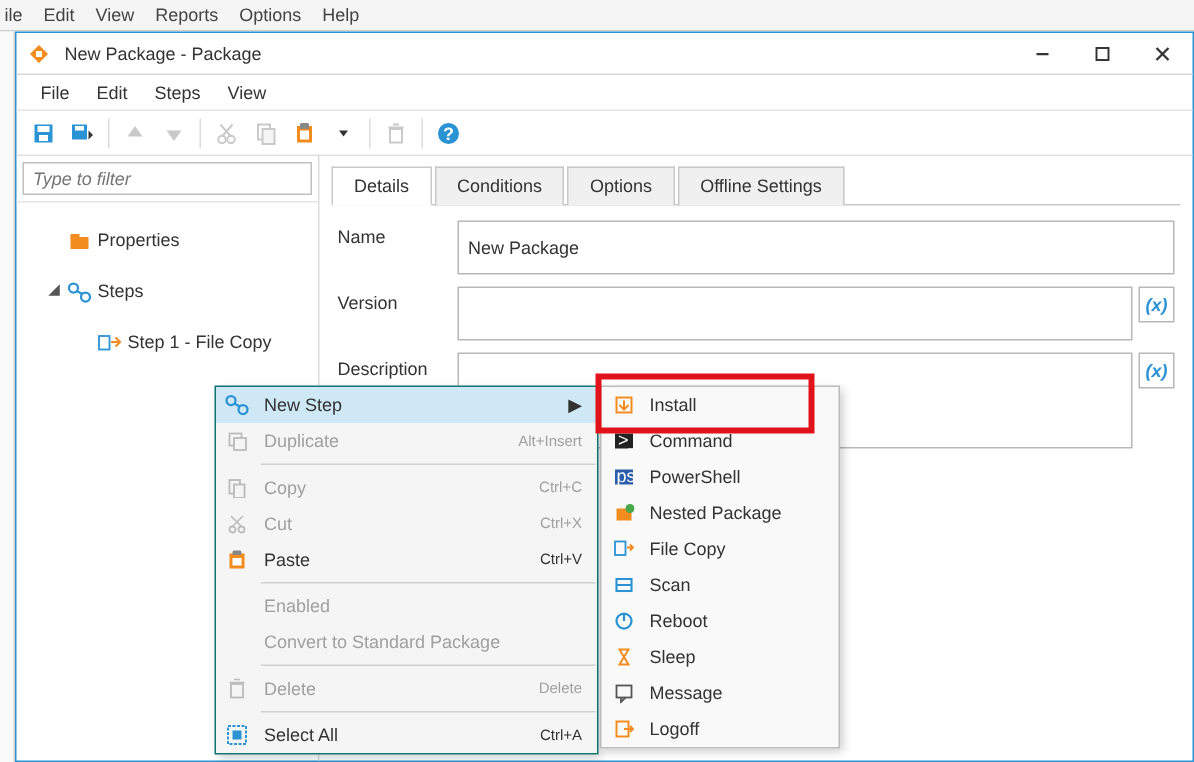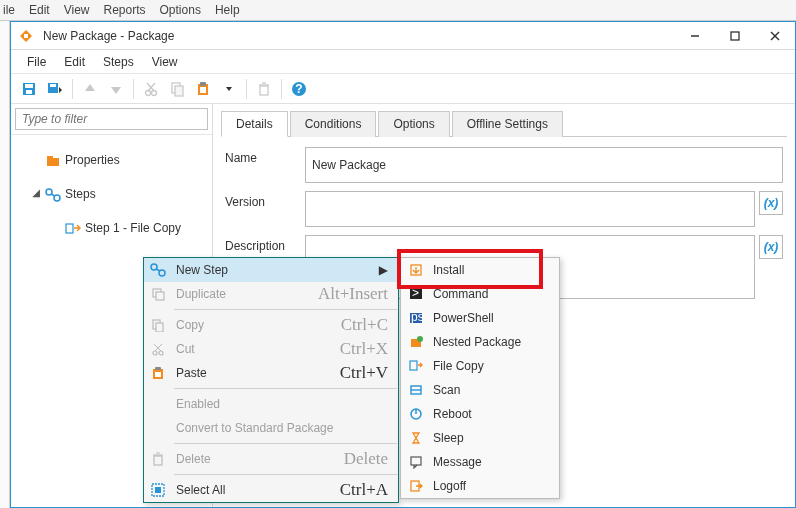--- a/index.html
+++ b/index.html
@@ -47,21 +47,21 @@
 .fctrl { flex: 1; display: flex; gap: 4px; }
 .fctrl input, .fctrl textarea { flex: 1; border: 1px solid #b8b8b8; height: 36px; padding: 0 6px; color: #333; background:#fff; }
 .fctrl textarea { height: 64px; padding: 4px 6px; resize: none; }
 .varbtn { width: 24px; height: 24px; border: 1px solid #b8b8b8; display: flex; align-items: center; justify-content: center; color: #2a93d4; font-style: italic; font-weight: bold; background:#fff; }
 
 .ctxmenu { position: absolute; background: #f5f5f5; border: 1px solid #0f766e; box-shadow: 2px 2px 6px rgba(0,0,0,0.2); min-width: 256px; }
 .ctxmenu .cmi { display: flex; align-items: center; height: 24px; padding: 0 10px 0 4px; gap: 8px; color: #333; }
 .ctxmenu .cmi.disabled { color: #a0a0a0; }
 .ctxmenu .cmi .cico { width: 20px; height: 20px; display:flex;align-items:center;justify-content:center; }
 .ctxmenu .cmi .clabel { flex: 1; }
-.ctxmenu .cmi .cshort { color: inherit; font-size: 17px; font-family: Liberation Serif, serif; }
+.ctxmenu .cmi .cshort { color: inherit; font-size: 10px; }
 .ctxmenu .csep { height: 1px; background: #d0d0d0; margin: 3px 1px 3px 30px; }
 .ctxmenu .cmi.hover { background: #cfe8f6; }
 .ctxmenu .cmi .carrow { width: 10px; text-align: right; color: #333; }
 
 .submenu { position: absolute; background: #f9f9f9; border: 1px solid #bcbcbc; box-shadow: 2px 2px 6px rgba(0,0,0,0.2); min-width: 160px; }
 .submenu .smi { display: flex; align-items: center; height: 24px; padding: 0 14px 0 6px; gap: 8px; color: #333; }
 .submenu .smi .sico { width: 18px; height: 18px; display:flex;align-items:center;justify-content:center; }
 
 .highlight-box { position: absolute; border: 4px solid #e1121a; pointer-events:none; }
 

